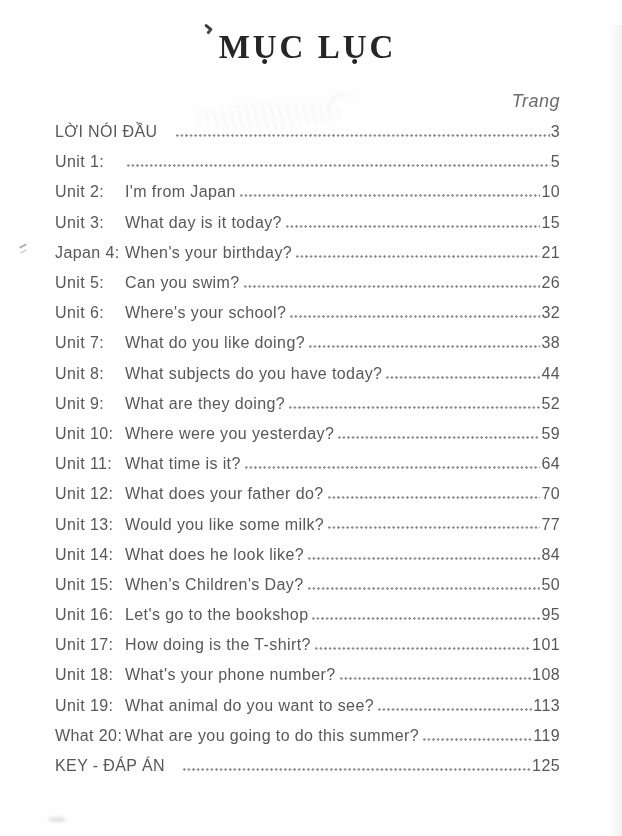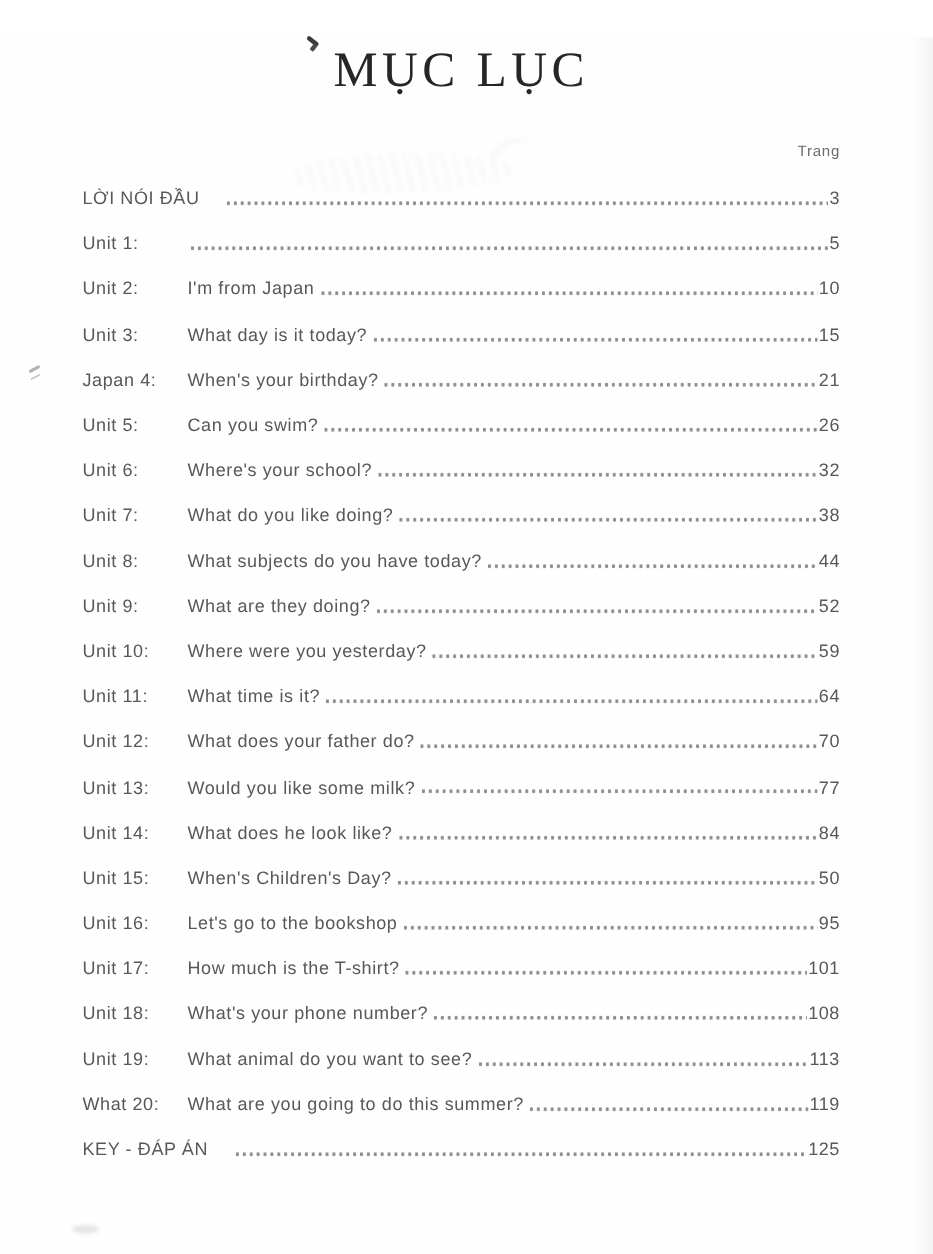--- a/index.html
+++ b/index.html
@@ -34,43 +34,44 @@
     padding: 0 62px 0 55px;
   }
 
   .doc-title {
     margin-top: 25px;
     text-align: center;
     font-family: "Liberation Serif", serif;
     font-size: 33px;
     letter-spacing: 3px;
     color: #262626;
-    font-weight: 400;
+    font-weight: 700;
     height: 44px;
     line-height: 44px;
   }
 
   .page-col-header {
     margin-top: 24px;
     text-align: right;
-    font-size: 10px;
+    font-size: 18px;
     color: #6b6b6b;
     letter-spacing: 0.5px;
     height: 17px;
     line-height: 17px;
+    font-style: italic;
   }
 
   .toc {
     margin-top: 7px;
   }
   .row {
     display: flex;
     align-items: center;
     height: 30.2px;
-    font-size: 12px;
+    font-size: 16px;
     color: #585858;
     letter-spacing: 0.4px;
   }
   .row .label {
     width: 70px;
     flex: 0 0 70px;
     white-space: nowrap;
   }
   .row.wide .label {
     width: auto;
@@ -276,21 +277,21 @@
 
       <div class="row">
         <span class="label">Unit 16:</span>
         <span class="title">Let's go to the bookshop</span>
         <span class="leader"></span>
         <span class="pageno">95</span>
       </div>
 
       <div class="row">
         <span class="label">Unit 17:</span>
-        <span class="title">How much is the T-shirt?</span>
+        <span class="title">How doing is the T-shirt?</span>
         <span class="leader"></span>
         <span class="pageno">101</span>
       </div>
 
       <div class="row">
         <span class="label">Unit 18:</span>
         <span class="title">What's your phone number?</span>
         <span class="leader"></span>
         <span class="pageno">108</span>
       </div>

